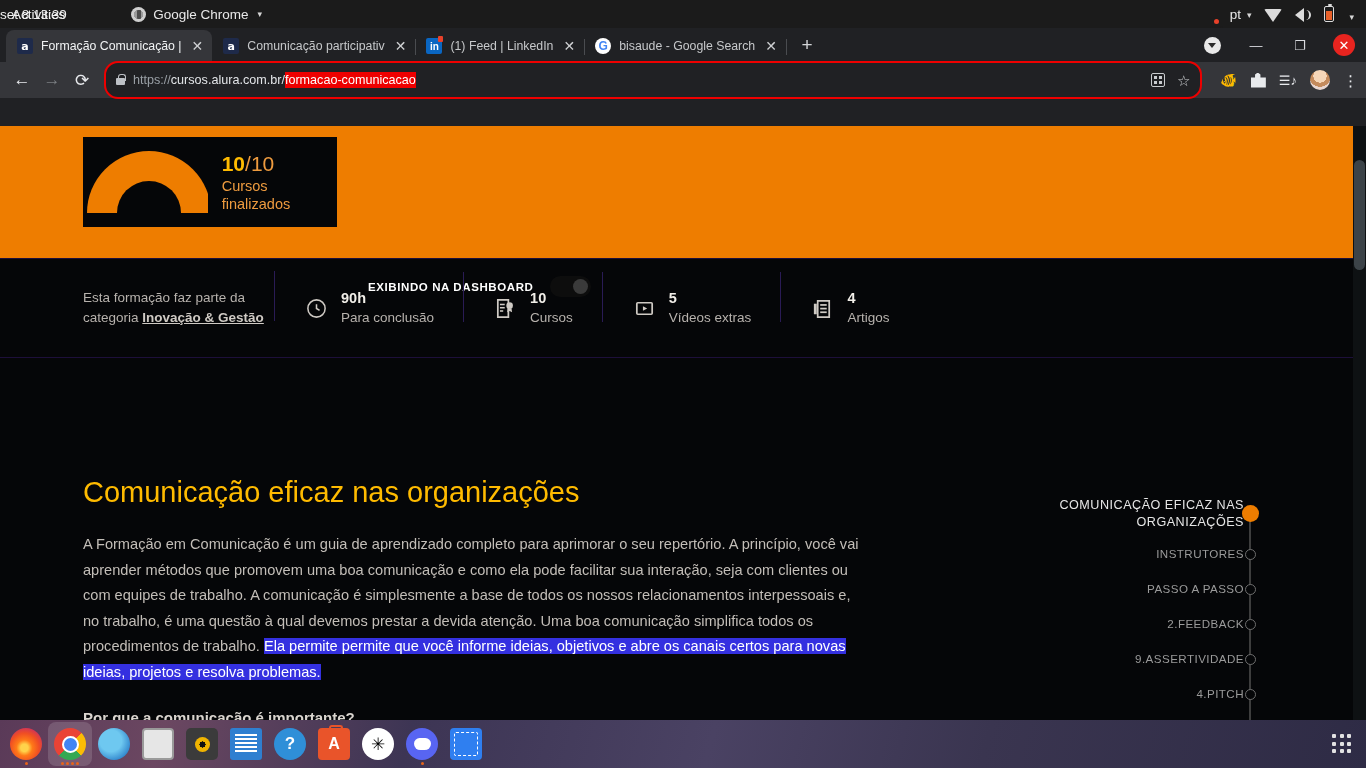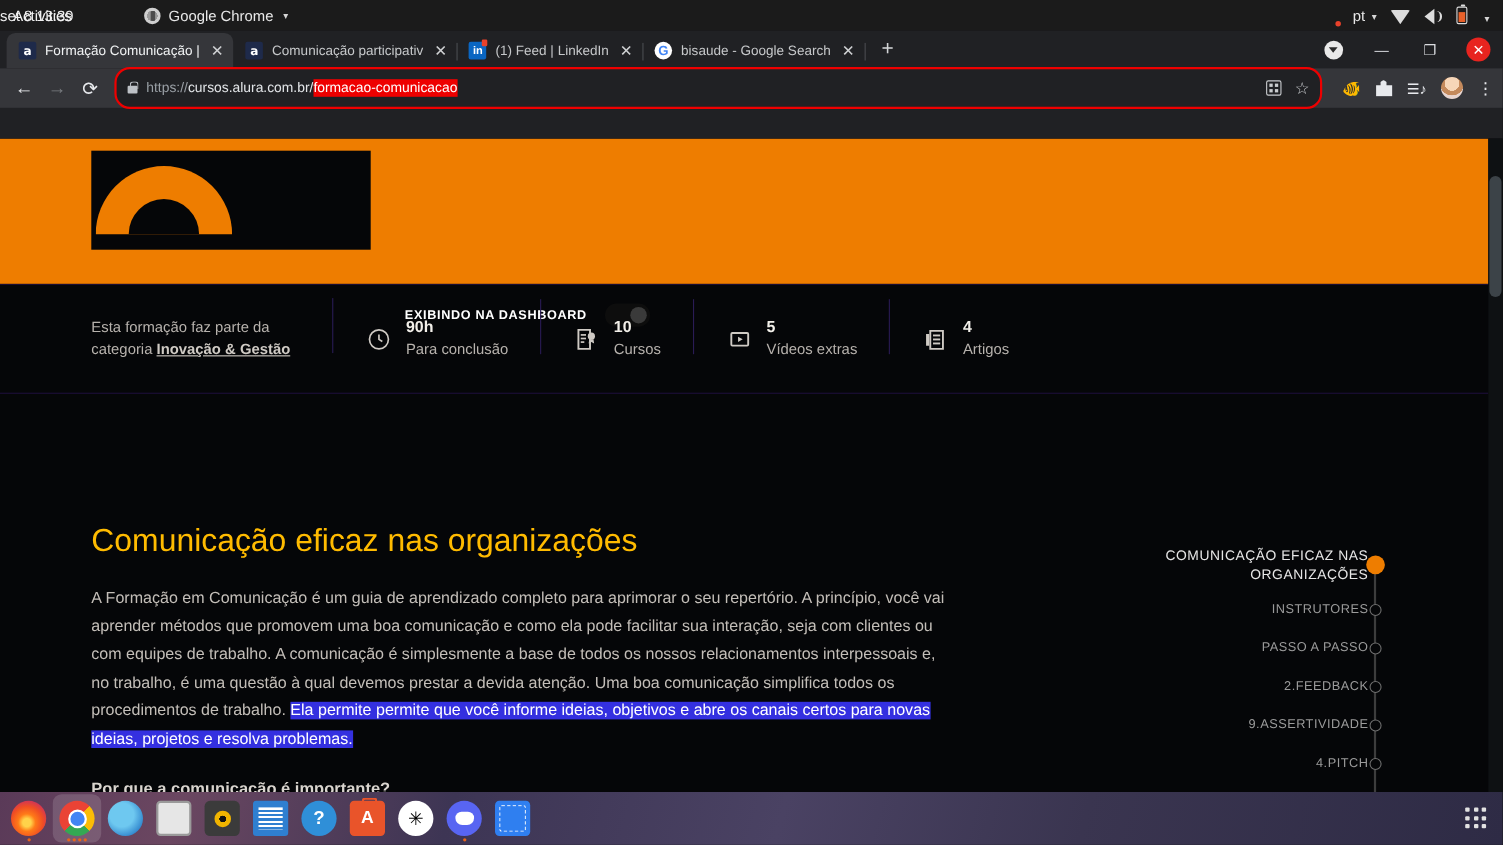--- a/index.html
+++ b/index.html
@@ -442,31 +442,37 @@
       <span class="avatar"></span>
       <span class="kebab">⋮</span>
     </div>
   </div>
 
   <div id="page">
 
     <div id="hero">
       <div class="gauge-card">
         <div class="gauge"></div>
+        <div class="gauge-txt">
+          <div class="gauge-num">
+            <b>10</b><span class="tot">/</span><span class="tot">10</span>
+          </div>
+          <div class="gauge-label">Cursos finalizados</div>
+        </div>
       </div>
       <div class="dash-toggle">
         <span class="lbl">EXIBINDO NA DASHBOARD</span>
         <span class="switch">
             <span class="knob"></span>
           </span>
       </div>
     </div>
 
     <div id="stats">
-      <div class="stat" style="padding-right:28px">
+      <div class="stat" style="">
         <div class="stat-cat">
           <span>Esta formação faz parte da categoria </span><b>Inovação &amp; Gestão</b>
         </div>
         <span class="divider"></span>
       </div>
 
       <div class="stat" style="padding:0 30px">
         <svg class="sicon" viewBox="0 0 24 24" fill="none" stroke="currentColor" stroke-width="1.6">
           <circle cx="12" cy="12" r="9"></circle>
             <path d="M12 7.5V12l3.2 2"></path>

